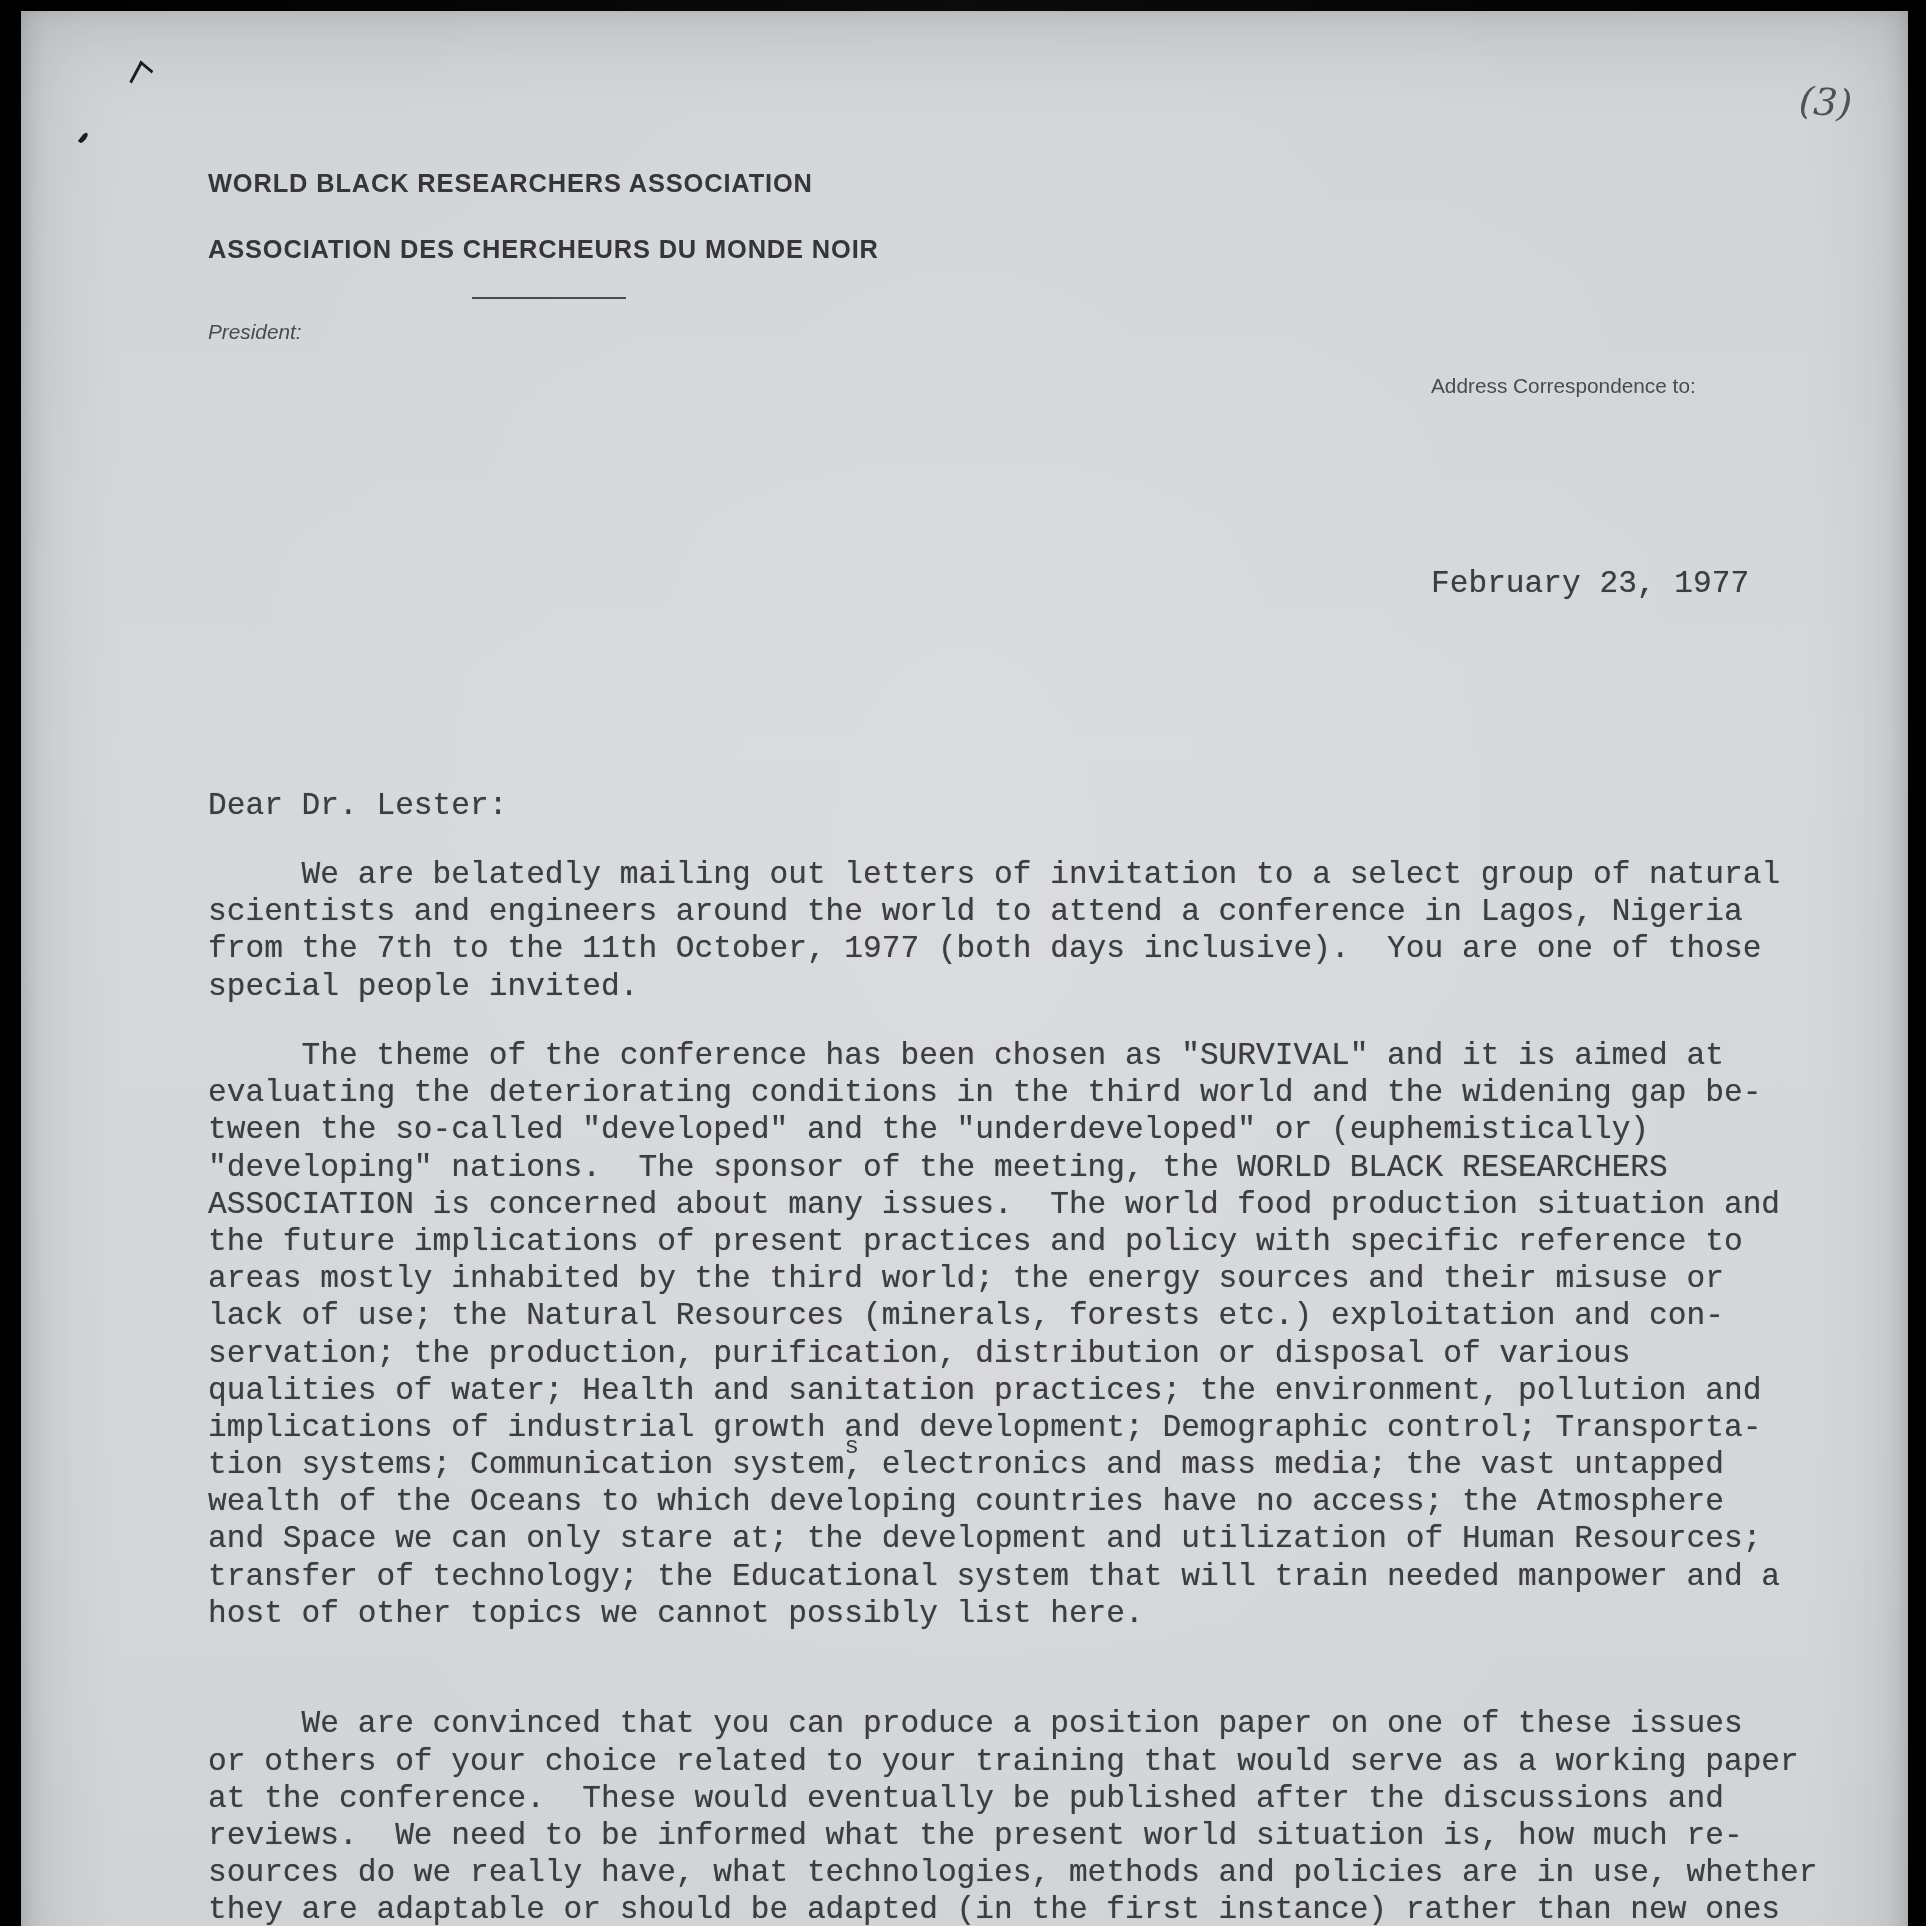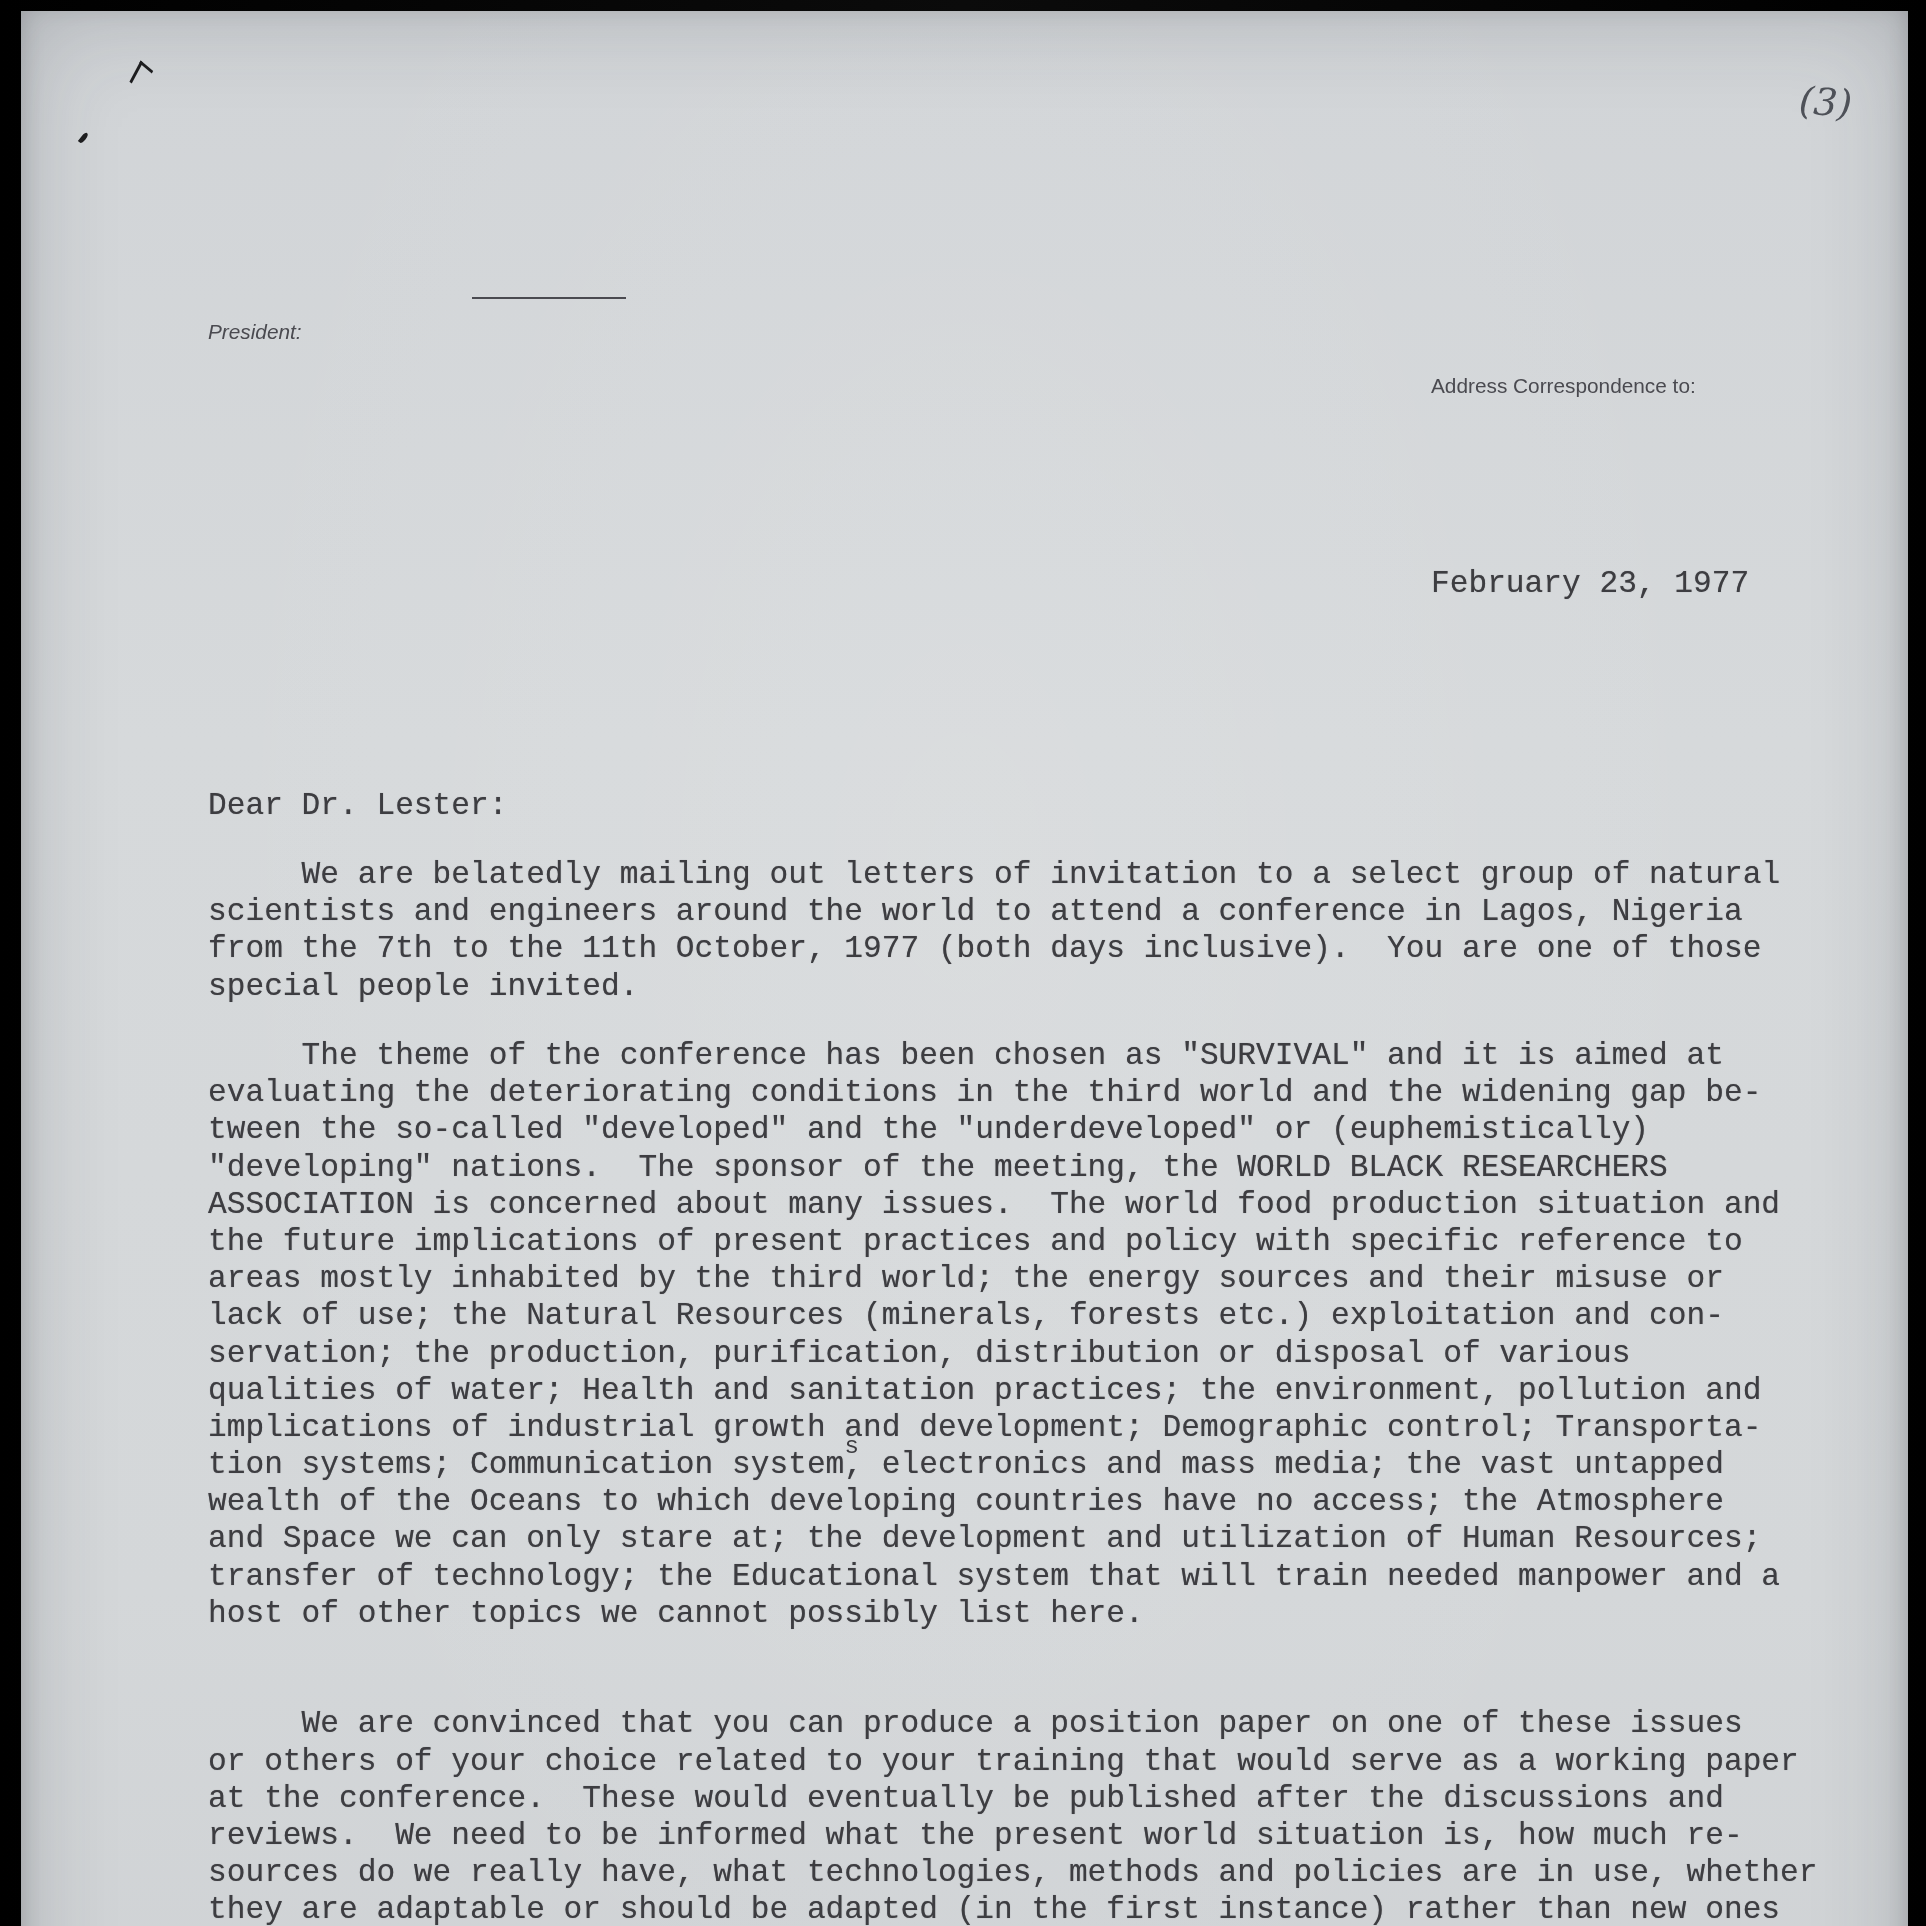--- a/index.html
+++ b/index.html
@@ -93,20 +93,22 @@
 <body>
 
 <div class="scan">
   <div class="paper">
 
     <div class="abs pen-mark-1" style="left:5.6vw; top:3.0vw;"></div>
     <div class="abs pen-mark-2" style="left:3.1vw; top:6.3vw;"></div>
 
     <div class="abs handwriting" style="left:92.3vw; top:3.6vw;">(3)</div>
 
+    <div class="abs lh-head" style="left:9.7vw; top:8.25vw;">WORLD BLACK RESEARCHERS ASSOCIATION</div>
+    <div class="abs lh-head" style="left:9.7vw; top:11.65vw;">ASSOCIATION DES CHERCHEURS DU MONDE NOIR</div>
     <div class="abs rule" style="left:23.4vw; top:14.85vw; width:8.0vw;"></div>
 
     <div class="abs lh-small" style="left:9.7vw; top:15.8vw;font-style:italic;">President:</div>
 
     <div class="abs lh-small" style="left:73.2vw; top:16.5vw;margin-top:41px;">Address Correspondence to:</div>
 
     <div class="abs type" style="left:73.2vw; top:28.8vw;">February 23, 1977</div>
 
     <div class="abs type" style="left:9.7vw; top:40.3vw;">Dear Dr. Lester:</div>
 

